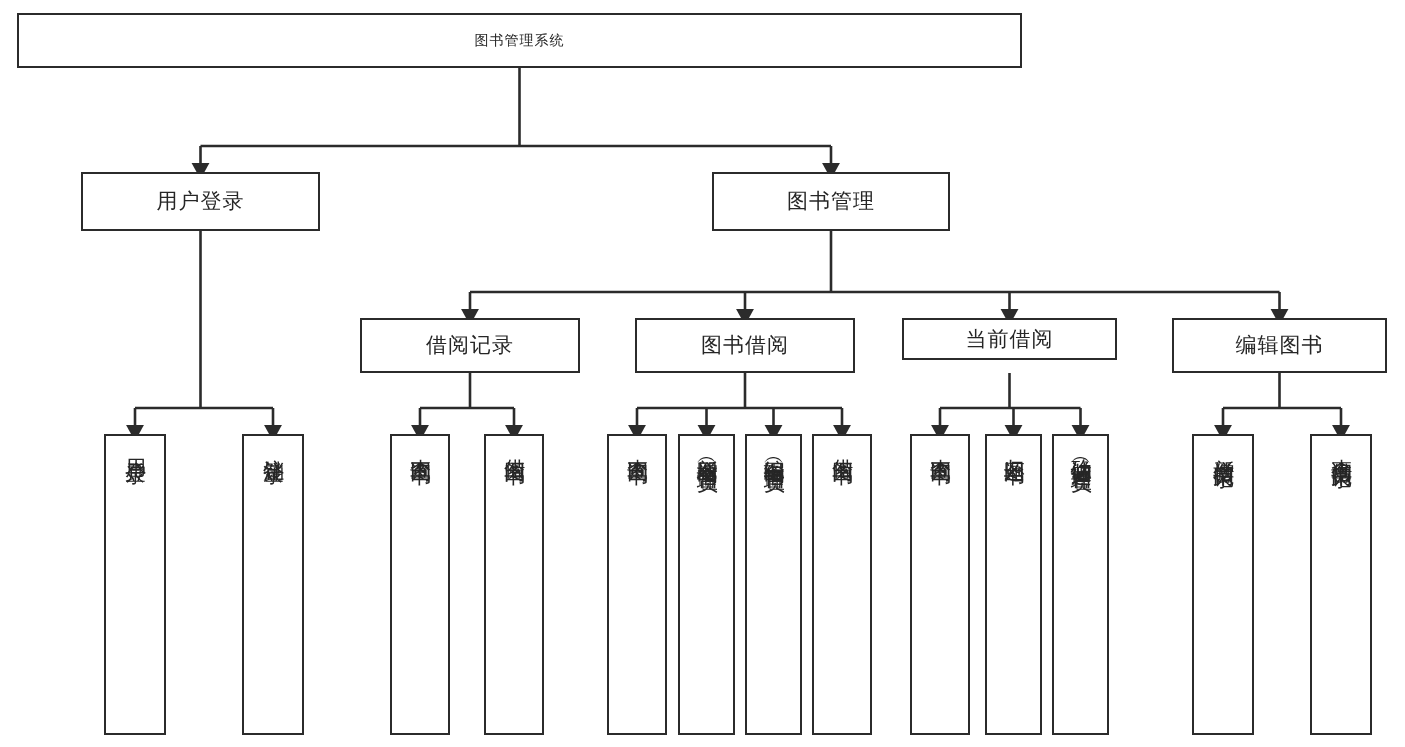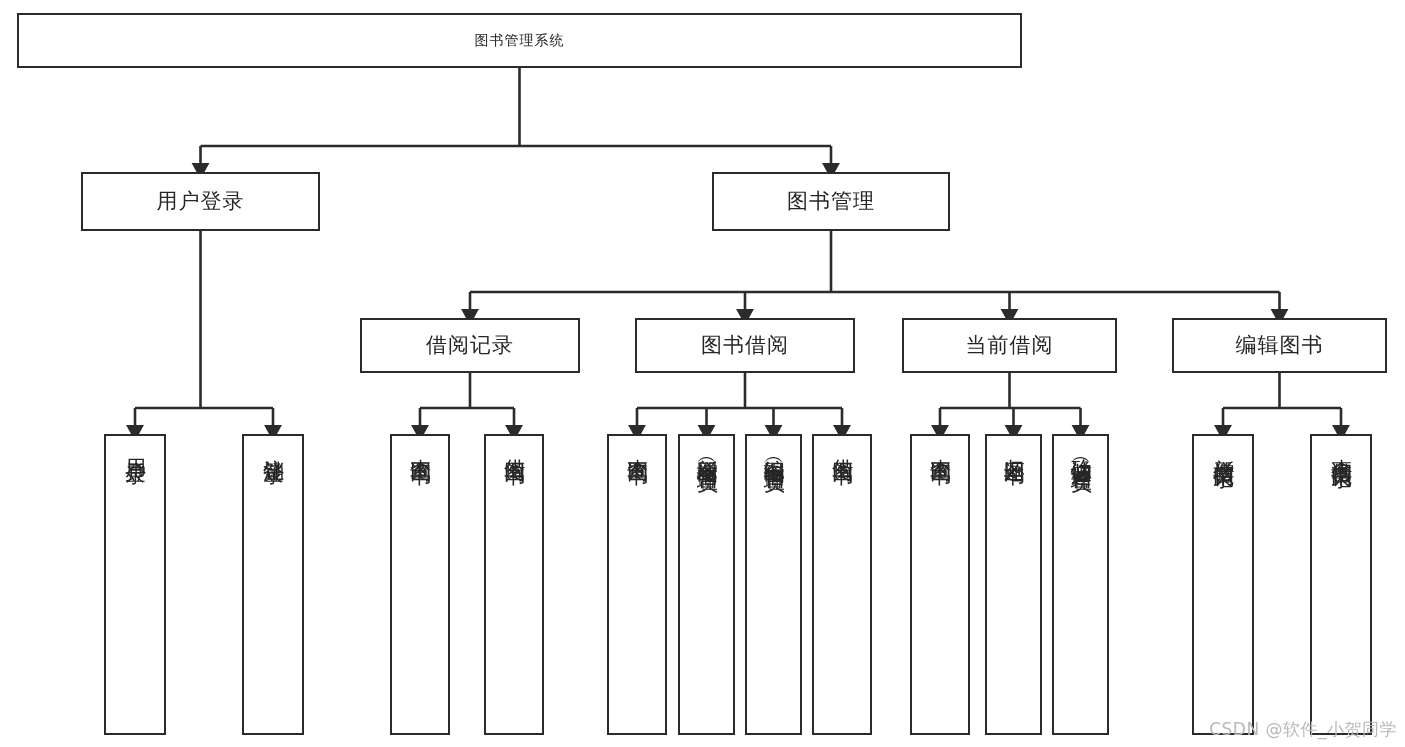--- a/index.html
+++ b/index.html
@@ -121,21 +121,21 @@
       </div>
       <div class="node branch" style="left: 712px; top: 172px; width: 238px; height: 59px;">
         <span class="node-label">图书管理</span>
       </div>
       <div class="node branch" style="left: 360px; top: 318px; width: 220px; height: 55px;">
         <span class="node-label">借阅记录</span>
       </div>
       <div class="node branch" style="left: 635px; top: 318px; width: 220px; height: 55px; justify-content: center;">
         <span class="node-label">图书借阅</span>
       </div>
-      <div class="node branch" style="left: 902px; top: 318px; width: 215px; height: 55px;">
+      <div class="node branch" style="left: 902px; top: 318px; width: 215px; height: 42px;">
         <span class="node-label">当前借阅</span>
       </div>
       <div class="node branch" style="left: 1172px; top: 318px; width: 215px; height: 55px;">
         <span class="node-label">编辑图书</span>
       </div>
       <div class="node leaf" style="left: 104px; top: 434px; width: 62px; height: 301px;">
         <span class="node-label">用户登录</span>
       </div>
       <div class="node leaf" style="left: 242px; top: 434px; width: 62px; height: 301px;">
         <span class="node-label">注销登录</span>
@@ -168,14 +168,13 @@
         <span class="node-label">确认归还（管理员）</span>
       </div>
       <div class="node leaf" style="left: 1192px; top: 434px; width: 62px; height: 301px;">
         <span class="node-label">新增借阅记录</span>
       </div>
       <div class="node leaf" style="left: 1310px; top: 434px; width: 62px; height: 301px;">
         <span class="node-label">查询借阅记录</span>
       </div>
     </div>
 
-  <div class="watermark">CSDN @软件_小贺同学</div>
 </div>
 
 </body></html>

